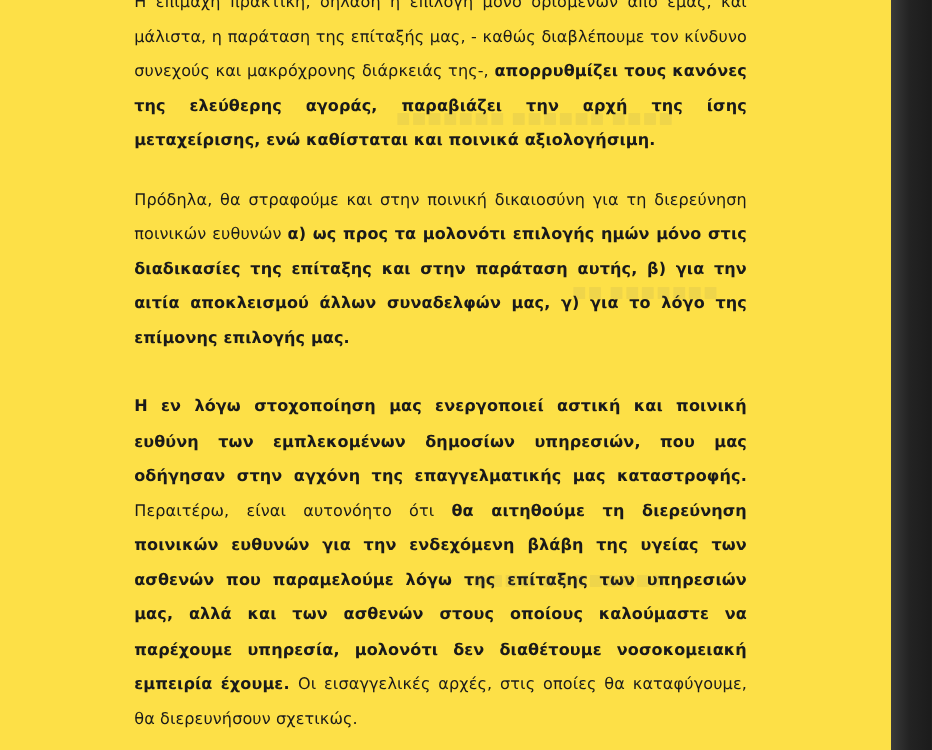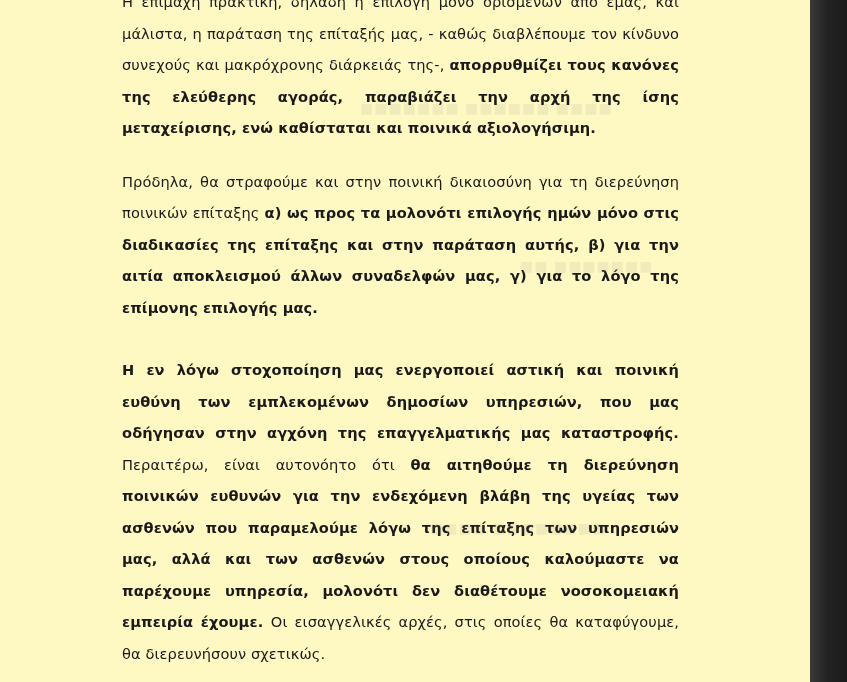--- a/index.html
+++ b/index.html
@@ -19,21 +19,21 @@
     height: 682px;
     background: #2a2a2a;
   }
   
   #page {
     position: absolute;
     left: 0;
     top: 0;
     width: 810px;
     height: 682px;
-    background: #fef9c3;
+    background: #fde047;
     box-sizing: border-box;
     overflow: hidden;
   }
   
   #page-edge {
     position: absolute;
     left: 810px;
     top: 0;
     width: 37px;
     height: 682px;
@@ -77,21 +77,21 @@
 <div id="page-wrap">
 
   <div id="page">
     <div id="text-column">
 
       <p class="para">
         <span>Η επίμαχη πρακτική, δηλαδή η επιλογή μόνο ορισμένων από εμάς, και μάλιστα, η παράταση της επίταξής μας, - καθώς διαβλέπουμε τον κίνδυνο συνεχούς και μακρόχρονης διάρκειάς της-, </span><span class="b">απορρυθμίζει τους κανόνες της ελεύθερης αγοράς, παραβιάζει την αρχή της ίσης μεταχείρισης, ενώ καθίσταται και ποινικά αξιολογήσιμη.</span>
       </p>
 
       <p class="para">
-        <span>Πρόδηλα, θα στραφούμε και στην ποινική δικαιοσύνη για τη διερεύνηση ποινικών επίταξης </span><span class="b">α) ως προς τα μολονότι επιλογής ημών μόνο στις διαδικασίες της επίταξης και στην παράταση αυτής, β) για την αιτία αποκλεισμού άλλων συναδελφών μας, γ) για το λόγο της επίμονης επιλογής μας.</span>
+        <span>Πρόδηλα, θα στραφούμε και στην ποινική δικαιοσύνη για τη διερεύνηση ποινικών ευθυνών </span><span class="b">α) ως προς τα μολονότι επιλογής ημών μόνο στις διαδικασίες της επίταξης και στην παράταση αυτής, β) για την αιτία αποκλεισμού άλλων συναδελφών μας, γ) για το λόγο της επίμονης επιλογής μας.</span>
       </p>
 
       <p class="para">
         <span class="b">Η εν λόγω στοχοποίηση μας ενεργοποιεί αστική και ποινική ευθύνη των εμπλεκομένων δημοσίων υπηρεσιών, που μας οδήγησαν στην αγχόνη της επαγγελματικής μας καταστροφής. </span><span>Περαιτέρω, είναι αυτονόητο ότι </span><span class="b">θα αιτηθούμε τη διερεύνηση ποινικών ευθυνών για την ενδεχόμενη βλάβη της υγείας των ασθενών που παραμελούμε λόγω της επίταξης των υπηρεσιών μας, αλλά και των ασθενών στους οποίους καλούμαστε να παρέχουμε υπηρεσία, μολονότι δεν διαθέτουμε νοσοκομειακή εμπειρία έχουμε. </span><span>Οι εισαγγελικές αρχές, στις οποίες θα καταφύγουμε, θα διερευνήσουν σχετικώς.</span>
       </p>
 
     </div>
 
     <span class="ghost" style="left:360px; top:100px; width:330px;">■■■■■■■ ■■■■■■ ■■■■</span>
     <span class="ghost" style="left:520px; top:258px; width:170px;">■■ ■■■■■■■</span>

